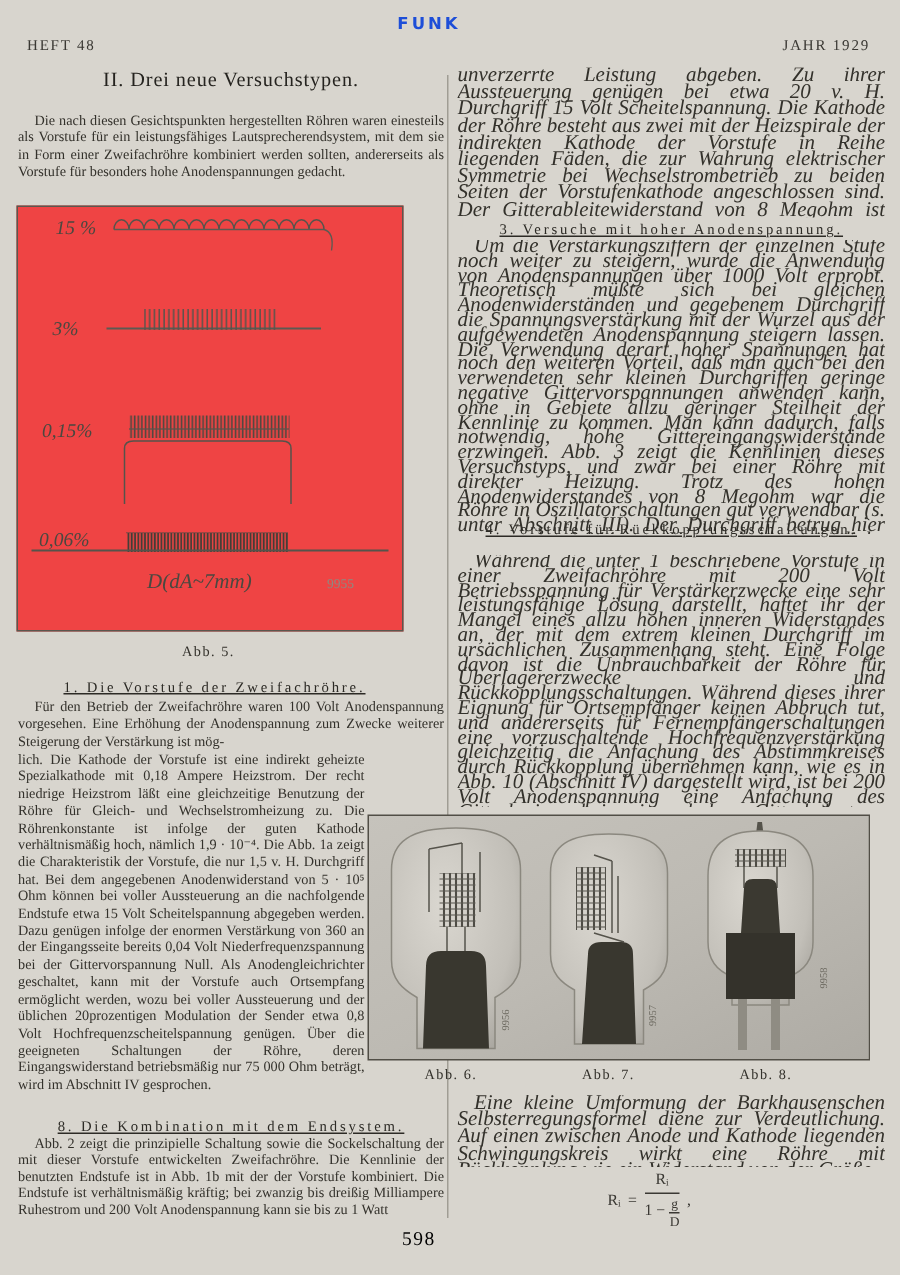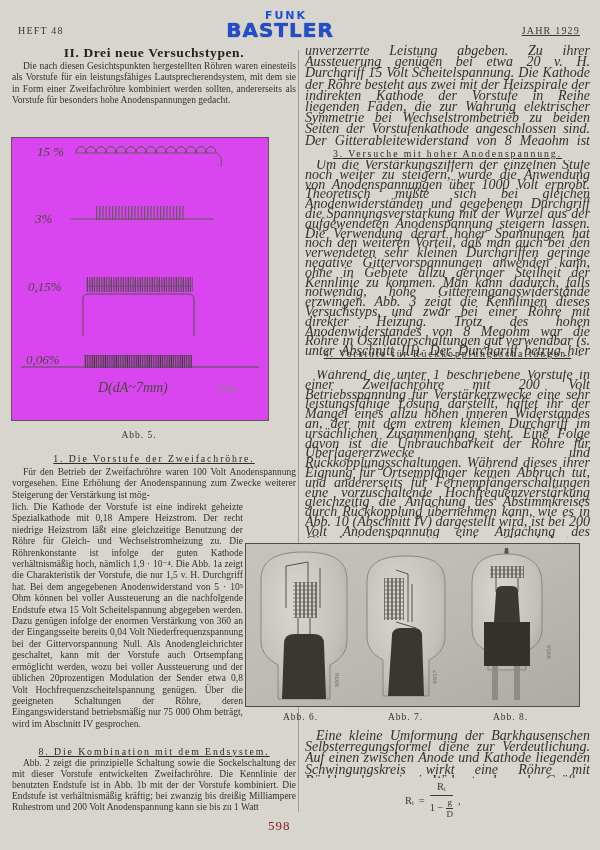--- a/index.html
+++ b/index.html
@@ -9,59 +9,58 @@
     font-family:"Liberation Serif","DejaVu Serif",serif;
     color:#302e29;
   }
   .abs{position:absolute;}
   
   .hdr{font-size:10px;letter-spacing:1.2px;color:#3a3833;}
   .logo{ text-align:center; color:#1d4ed8; font-family:"DejaVu Sans",sans-serif; font-weight:bold; line-height:1;}
   .logo .l1{font-size:11px;letter-spacing:2px;display:block;transform:translateX(6px);}
   .logo .l2{font-size:20px;letter-spacing:1px;display:block;margin-top:-1px;text-shadow:0 0 1px #181612;}
   
-  .title{font-size:13.5px;text-align:center;letter-spacing:0.6px;color:#25231f;font-weight:bold;}
+  .title{font-size:13.5px;text-align:center;letter-spacing:0.6px;color:#25231f;}
   .sechead{font-size:9.8px;text-align:center;letter-spacing:1.9px;white-space:nowrap;color:#2c2a25;text-decoration:underline;}
   
   .txt{font-size:9.5px;line-height:11.4px;text-align:justify;color:#33312b;overflow:hidden;}
   .txt.ind{text-indent:11px;}
   .txt-r{font-size:14px;line-height:9.8px;text-align:justify;color:#33312b;overflow:hidden;font-style:italic;}
   .txt-r.ind{text-indent:11px;}
   
   .vrule{width:1px;background:#a09d94;}
   
-  .fig5{border:1px solid #5a574e;background:#d946ef;}
+  .fig5{border:1px solid #5a574e;background:#ef4444;}
   .figcap{font-size:9.5px;letter-spacing:1px;color:#33312b;text-align:center;}
   
   .photo{border:1px solid #514e46;}
   
   .formula{display:flex;align-items:center;gap:5px;font-size:10.5px;color:#3a3833;}
   .frac{display:inline-flex;flex-direction:column;align-items:center;line-height:1;}
   .frac .bar{height:1px;background:#3a3833;width:100%;margin:2px 0;}
   .den{display:inline-flex;align-items:center;gap:3px;}
   .minifrac{display:inline-flex;flex-direction:column;align-items:center;font-size:9px;line-height:1;}
   .minifrac .minibar{height:1px;background:#3a3833;width:100%;margin:1px 0;}
-  .pageno{font-size:13px;color:#7f1d1d;letter-spacing:1px;}
+  .pageno{font-size:13px;color:#000000;letter-spacing:1px;}
   svg text{font-family:"Liberation Serif","DejaVu Serif",serif;}
 </style>
 </head>
 <body>
 
 <div class="abs hdr" style="left:18px;top:25px;">HEFT 48</div>
 <div class="abs logo" style="left:210px;top:10px;width:140px;">
   <span class="l1">FUNK</span>
-  <span class="l2">BASTLER</span>
 </div>
-<div class="abs hdr" style="right:20px;top:25px;text-decoration:underline;">JAHR 1929</div>
+<div class="abs hdr" style="right:20px;top:25px;">JAHR 1929</div>
 
 <div class="abs vrule" style="left:298px;top:50px;height:762px;"></div>
 
 <div class="abs title" style="left:12px;top:45px;width:284px;">II. Drei neue Versuchstypen.</div>
 
-<div class="abs txt ind" style="left:12px;top:61px;width:284px;max-height:70px;font-family:Liberation Serif, serif;">Die nach diesen Gesichtspunkten hergestellten Röhren waren einesteils als Vorstufe für ein leistungsfähiges Lautsprecherendsystem, mit dem sie in Form einer Zweifachröhre kombiniert werden sollten, andererseits als Vorstufe für besonders hohe Anodenspannungen gedacht.</div>
+<div class="abs txt ind" style="left:12px;top:76px;width:284px;max-height:70px;font-family:Liberation Serif, serif;">Die nach diesen Gesichtspunkten hergestellten Röhren waren einesteils als Vorstufe für ein leistungsfähiges Lautsprecherendsystem, mit dem sie in Form einer Zweifachröhre kombiniert werden sollten, andererseits als Vorstufe für besonders hohe Anodenspannungen gedacht.</div>
 
 <div class="abs fig5" style="left:11px;top:137px;width:256px;height:282px;">
   <svg width="256" height="282" viewBox="0 0 256 282">
     <defs>
       <pattern id="coil1" width="3.2" height="18" patternUnits="userSpaceOnUse">
         <path d="M1.4,0 V18" stroke="#56544c" stroke-width="1"></path>
       </pattern>
       <pattern id="band1" width="2.4" height="18" patternUnits="userSpaceOnUse">
         <path d="M1,0 V18" stroke="#4a4840" stroke-width="1.1"></path>
         <path d="M0,4 H3" stroke="#55534b" stroke-width="0.8"></path>
@@ -89,21 +88,21 @@
     <text x="14" y="226" font-size="13" font-style="italic" fill="#4a4840">0,06%</text>
     <rect x="72" y="217" width="108" height="13" fill="url(#band2)"></rect>
     <path d="M9,229 H247" stroke="#55534b" stroke-width="1.2"></path>
 
     <text x="86" y="254" font-size="14" font-style="italic" fill="#4a4840">D(dA~7mm)</text>
     <text x="206" y="254" font-size="9" fill="#8d8a81">9955</text>
   </svg>
 </div>
 <div class="abs figcap" style="left:11px;top:430px;width:256px;">Abb. 5.</div>
 
-<div class="abs sechead" style="left:12px;top:453px;width:284px;">1. Die Vorstufe der Zweifachröhre.</div>
+<div class="abs sechead" style="left:1px;top:453px;width:284px;">1. Die Vorstufe der Zweifachröhre.</div>
 <div class="abs txt ind" style="left:12px;top:467px;width:284px;max-height:36px;">Für den Betrieb der Zweifachröhre waren 100 Volt Anodenspannung vorgesehen. Eine Erhöhung der Anodenspannung zum Zwecke weiterer Steigerung der Verstärkung ist mög-</div>
 <div class="abs txt" style="left:12px;top:502px;width:231px;max-height:242px;">lich. Die Kathode der Vorstufe ist eine indirekt geheizte Spezialkathode mit 0,18 Ampere Heizstrom. Der recht niedrige Heizstrom läßt eine gleichzeitige Benutzung der Röhre für Gleich- und Wechselstromheizung zu. Die Röhrenkonstante ist infolge der guten Kathode verhältnismäßig hoch, nämlich 1,9 · 10⁻⁴. Die Abb. 1a zeigt die Charakteristik der Vorstufe, die nur 1,5 v. H. Durchgriff hat. Bei dem angegebenen Anodenwiderstand von 5 · 10⁵ Ohm können bei voller Aussteuerung an die nachfolgende Endstufe etwa 15 Volt Scheitelspannung abgegeben werden. Dazu genügen infolge der enormen Verstärkung von 360 an der Eingangsseite bereits 0,04 Volt Niederfrequenzspannung bei der Gittervorspannung Null. Als Anodengleichrichter geschaltet, kann mit der Vorstufe auch Ortsempfang ermöglicht werden, wozu bei voller Aussteuerung und der üblichen 20prozentigen Modulation der Sender etwa 0,8 Volt Hochfrequenzscheitelspannung genügen. Über die geeigneten Schaltungen der Röhre, deren Eingangswiderstand betriebsmäßig nur 75 000 Ohm beträgt, wird im Abschnitt IV gesprochen.</div>
 
 <div class="abs sechead" style="left:12px;top:746px;width:284px;">8. Die Kombination mit dem Endsystem.</div>
 <div class="abs txt ind" style="left:12px;top:758px;width:284px;max-height:56px;line-height:10.9px;">Abb. 2 zeigt die prinzipielle Schaltung sowie die Sockelschaltung der mit dieser Vorstufe entwickelten Zweifachröhre. Die Kennlinie der benutzten Endstufe ist in Abb. 1b mit der der Vorstufe kombiniert. Die Endstufe ist verhältnismäßig kräftig; bei zwanzig bis dreißig Milliampere Ruhestrom und 200 Volt Anodenspannung kann sie bis zu 1 Watt</div>
 
 <div class="abs txt-r" style="left:305px;top:45px;width:285px;max-height:100px;line-height:11.2px;">unverzerrte Leistung abgeben. Zu ihrer Aussteuerung genügen bei etwa 20 v. H. Durchgriff 15 Volt Scheitelspannung. Die Kathode der Röhre besteht aus zwei mit der Heizspirale der indirekten Kathode der Vorstufe in Reihe liegenden Fäden, die zur Wahrung elektrischer Symmetrie bei Wechselstrombetrieb zu beiden Seiten der Vorstufenkathode angeschlossen sind. Der Gitterableitewiderstand von 8 Megohm ist groß genug, um auch bei sehr tiefen Niederfrequenzen die Gleichmäßigkeit der Verstärkungskurve nicht zu stören.</div>
 
 <div class="abs sechead" style="left:305px;top:148px;width:285px;">3. Versuche mit hoher Anodenspannung.</div>
 <div class="abs txt-r ind" style="left:305px;top:160px;width:285px;max-height:196px;">Um die Verstärkungsziffern der einzelnen Stufe noch weiter zu steigern, wurde die Anwendung von Anodenspannungen über 1000 Volt erprobt. Theoretisch müßte sich bei gleichen Anodenwiderständen und gegebenem Durchgriff die Spannungsverstärkung mit der Wurzel aus der aufgewendeten Anodenspannung steigern lassen. Die Verwendung derart hoher Spannungen hat noch den weiteren Vorteil, daß man auch bei den verwendeten sehr kleinen Durchgriffen geringe negative Gittervorspannungen anwenden kann, ohne in Gebiete allzu geringer Steilheit der Kennlinie zu kommen. Man kann dadurch, falls notwendig, hohe Gittereingangswiderstände erzwingen. Abb. 3 zeigt die Kennlinien dieses Versuchstyps, und zwar bei einer Röhre mit direkter Heizung. Trotz des hohen Anodenwiderstandes von 8 Megohm war die Röhre in Oszillatorschaltungen gut verwendbar (s. unter Abschnitt III). Der Durchgriff betrug hier nur noch 0,044 v. H., wobei tatsächliche Spannungsverstärkungen von 870 entstanden. Die Kathode der indirekt geheizten Röhren war die gleiche wie die unter 1 beschriebene.</div>

